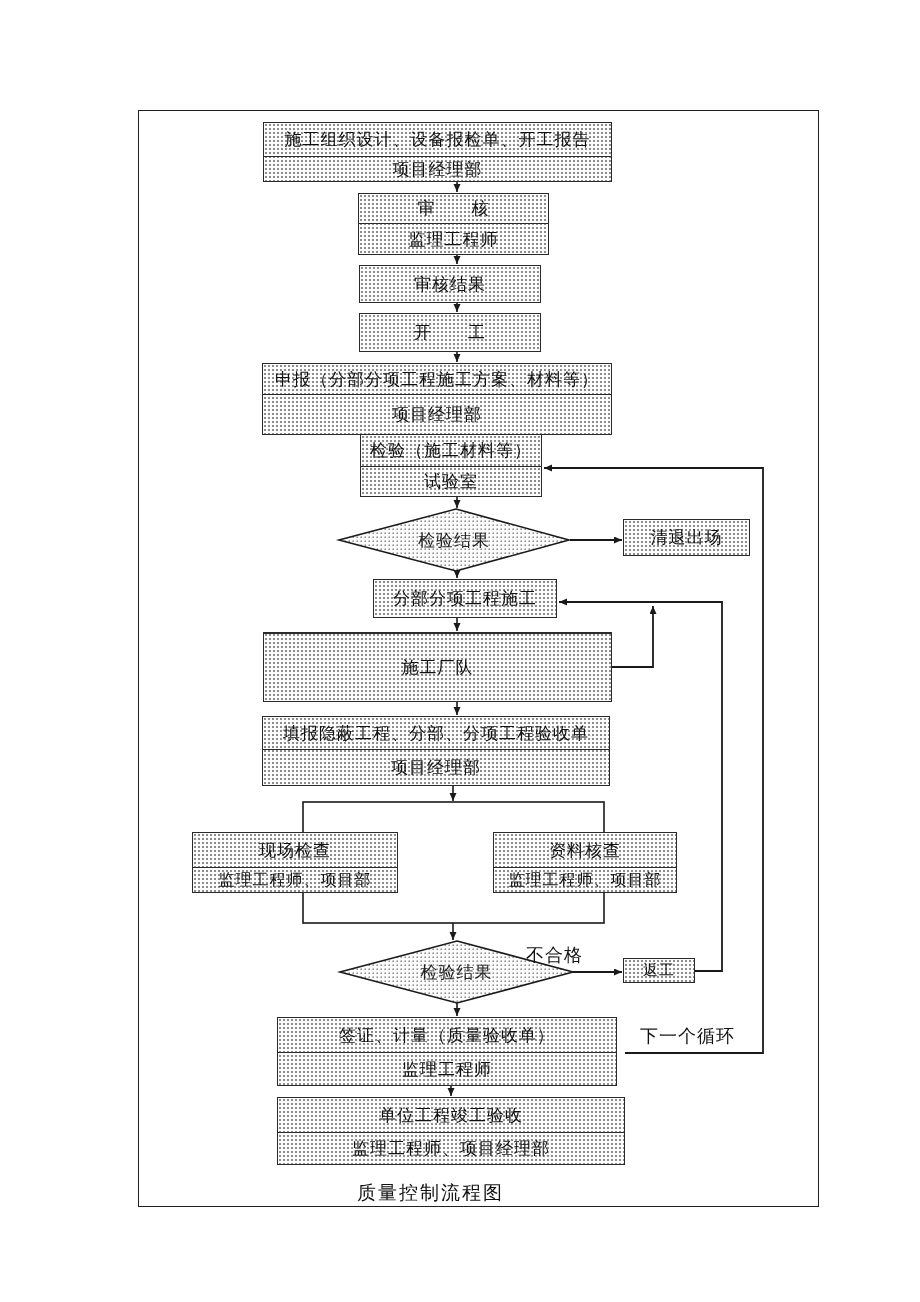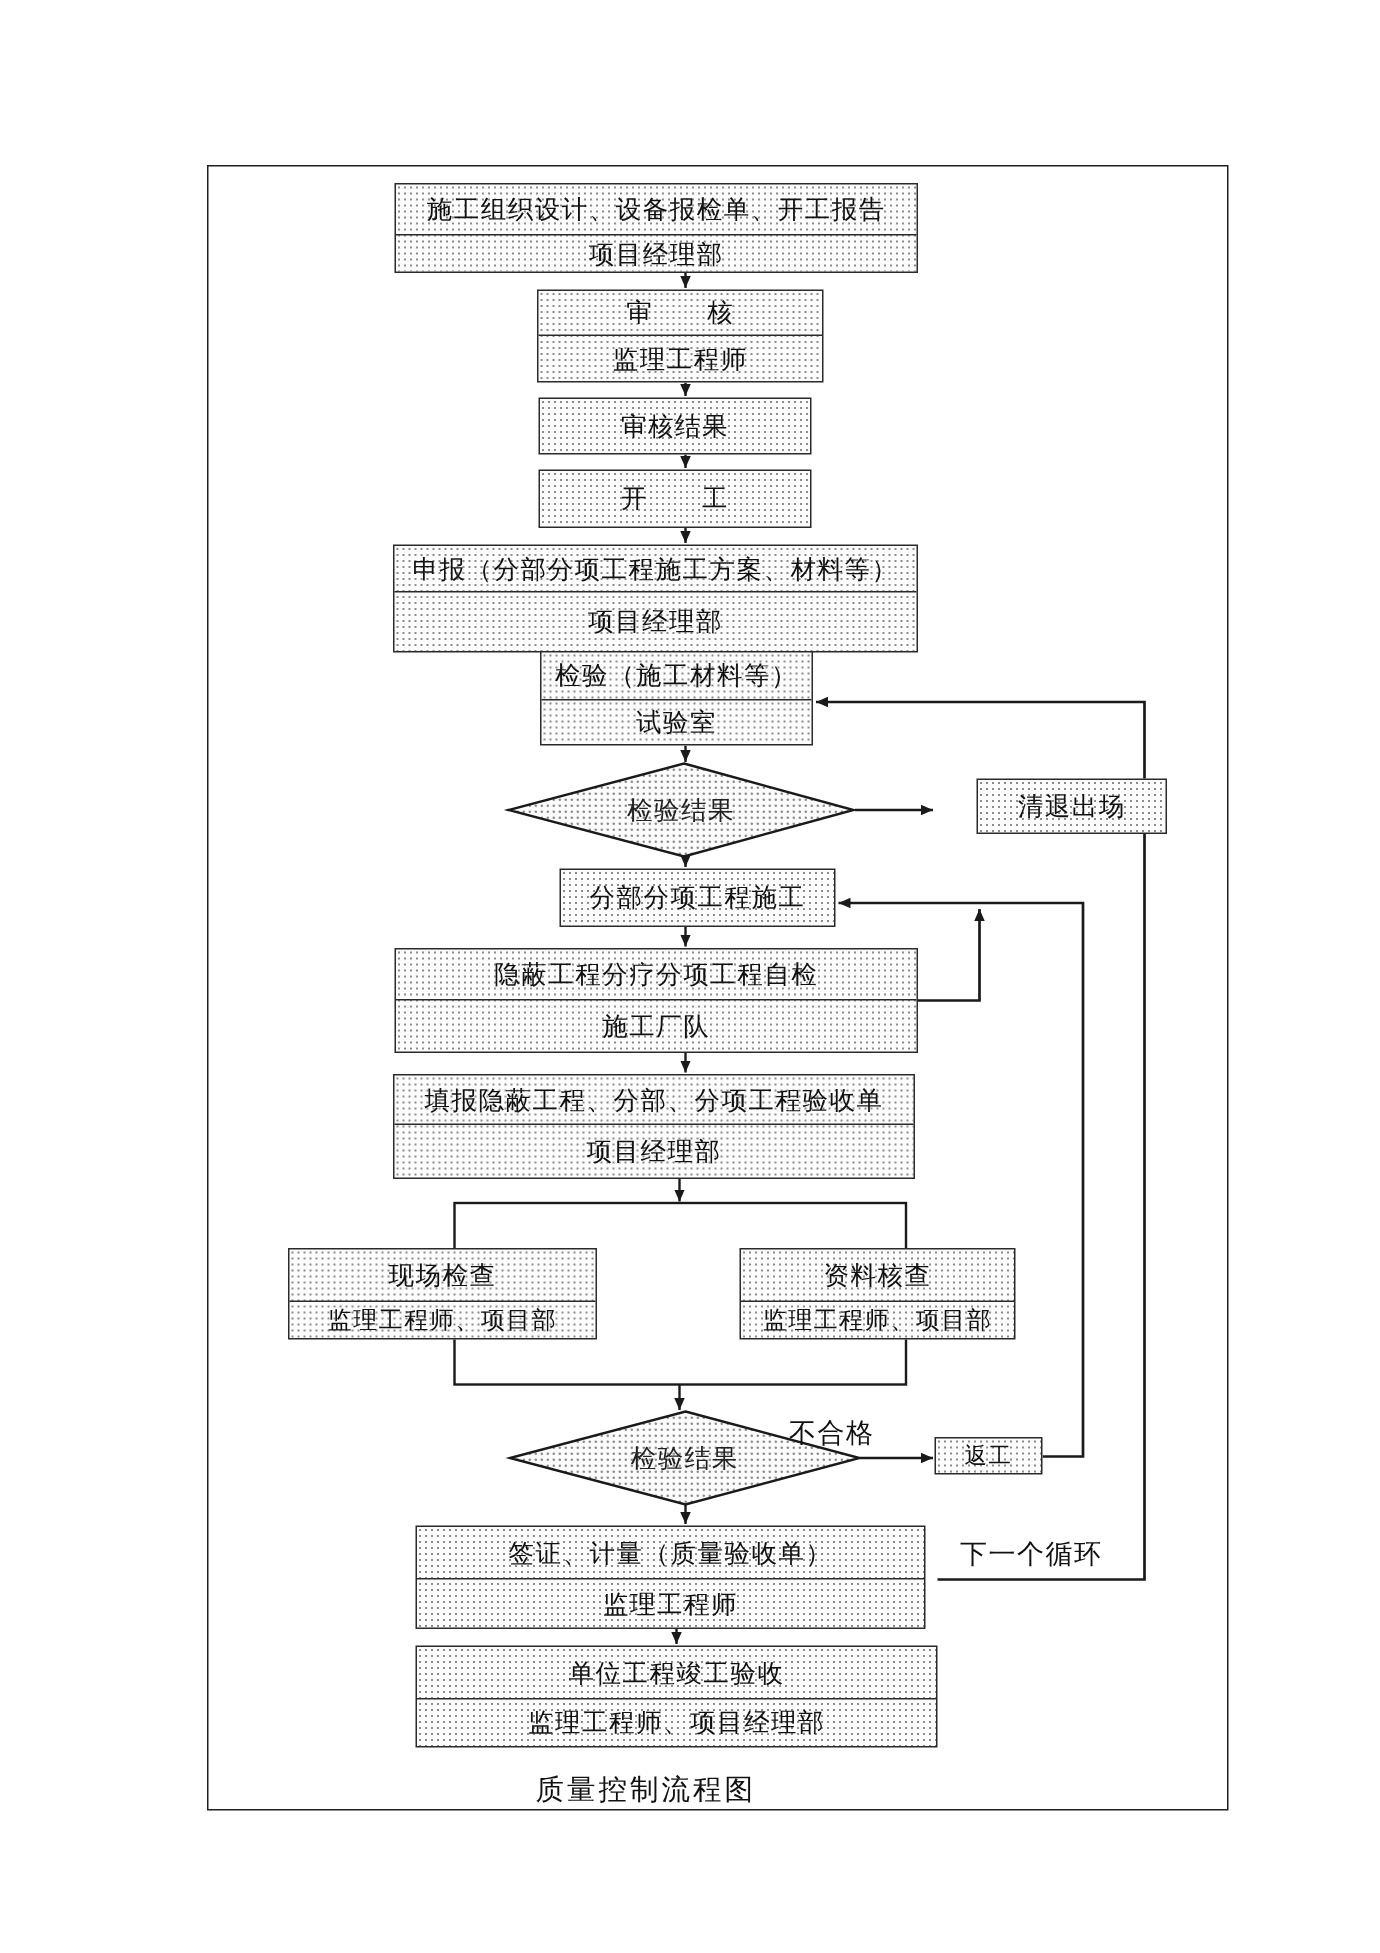--- a/index.html
+++ b/index.html
@@ -111,30 +111,29 @@
     <div class="row sub">项目经理部</div>
   </div>
 
   <div class="node" style="left:360px;top:434px;width:182px;height:63px">
     <div class="row" style="height:31px">检验（施工材料等）</div>
     <div class="row sub">试验室</div>
   </div>
 
   <div class="dlabel" style="left:339px;top:510px;width:230px;height:61px">检验结果</div>
 
-  <div class="node" style="left:651px;top:519px;width:127px;height:37px">
+  <div class="node" style="left:623px;top:519px;width:127px;height:37px">
     <div class="row" style="flex:1">清退出场</div>
   </div>
 
   <div class="node" style="left:373px;top:579px;width:184px;height:39px">
     <div class="row" style="flex:1">分部分项工程施工</div>
   </div>
 
   <div class="node" style="left:263px;top:632px;width:349px;height:70px">
-    <div class="row" style="height:33px">隐蔽工程分疗分项工程自检</div>
     <div class="row sub">施工厂队</div>
   </div>
 
   <div class="node" style="left:262px;top:716px;width:348px;height:70px">
     <div class="row" style="height:32px">填报隐蔽工程、分部、分项工程验收单</div>
     <div class="row sub">项目经理部</div>
   </div>
 
   <div class="node" style="left:192px;top:832px;width:206px;height:61px">
     <div class="row" style="height:34px">现场检查</div>

